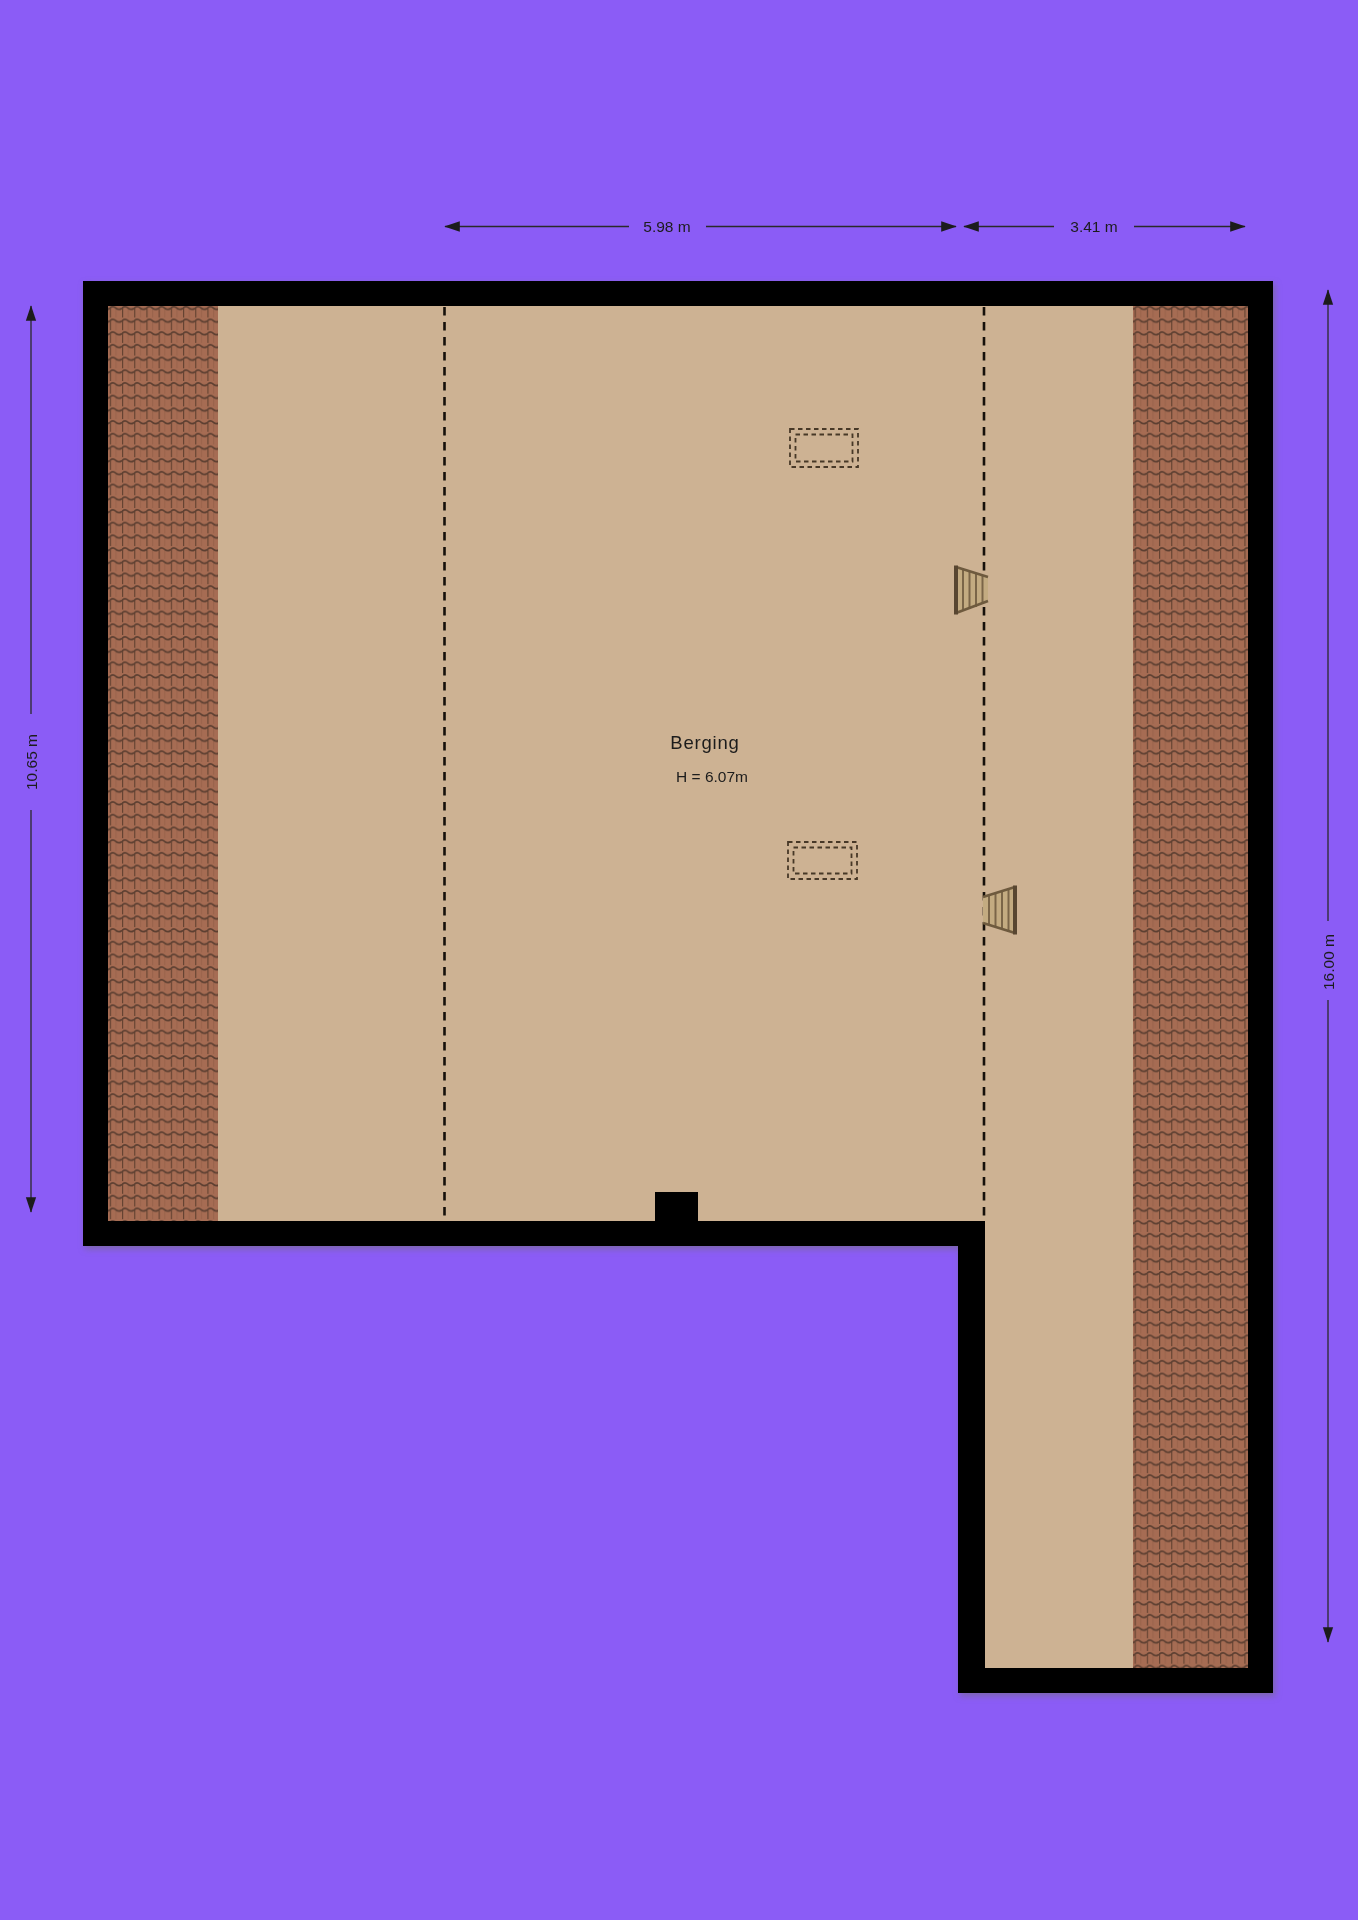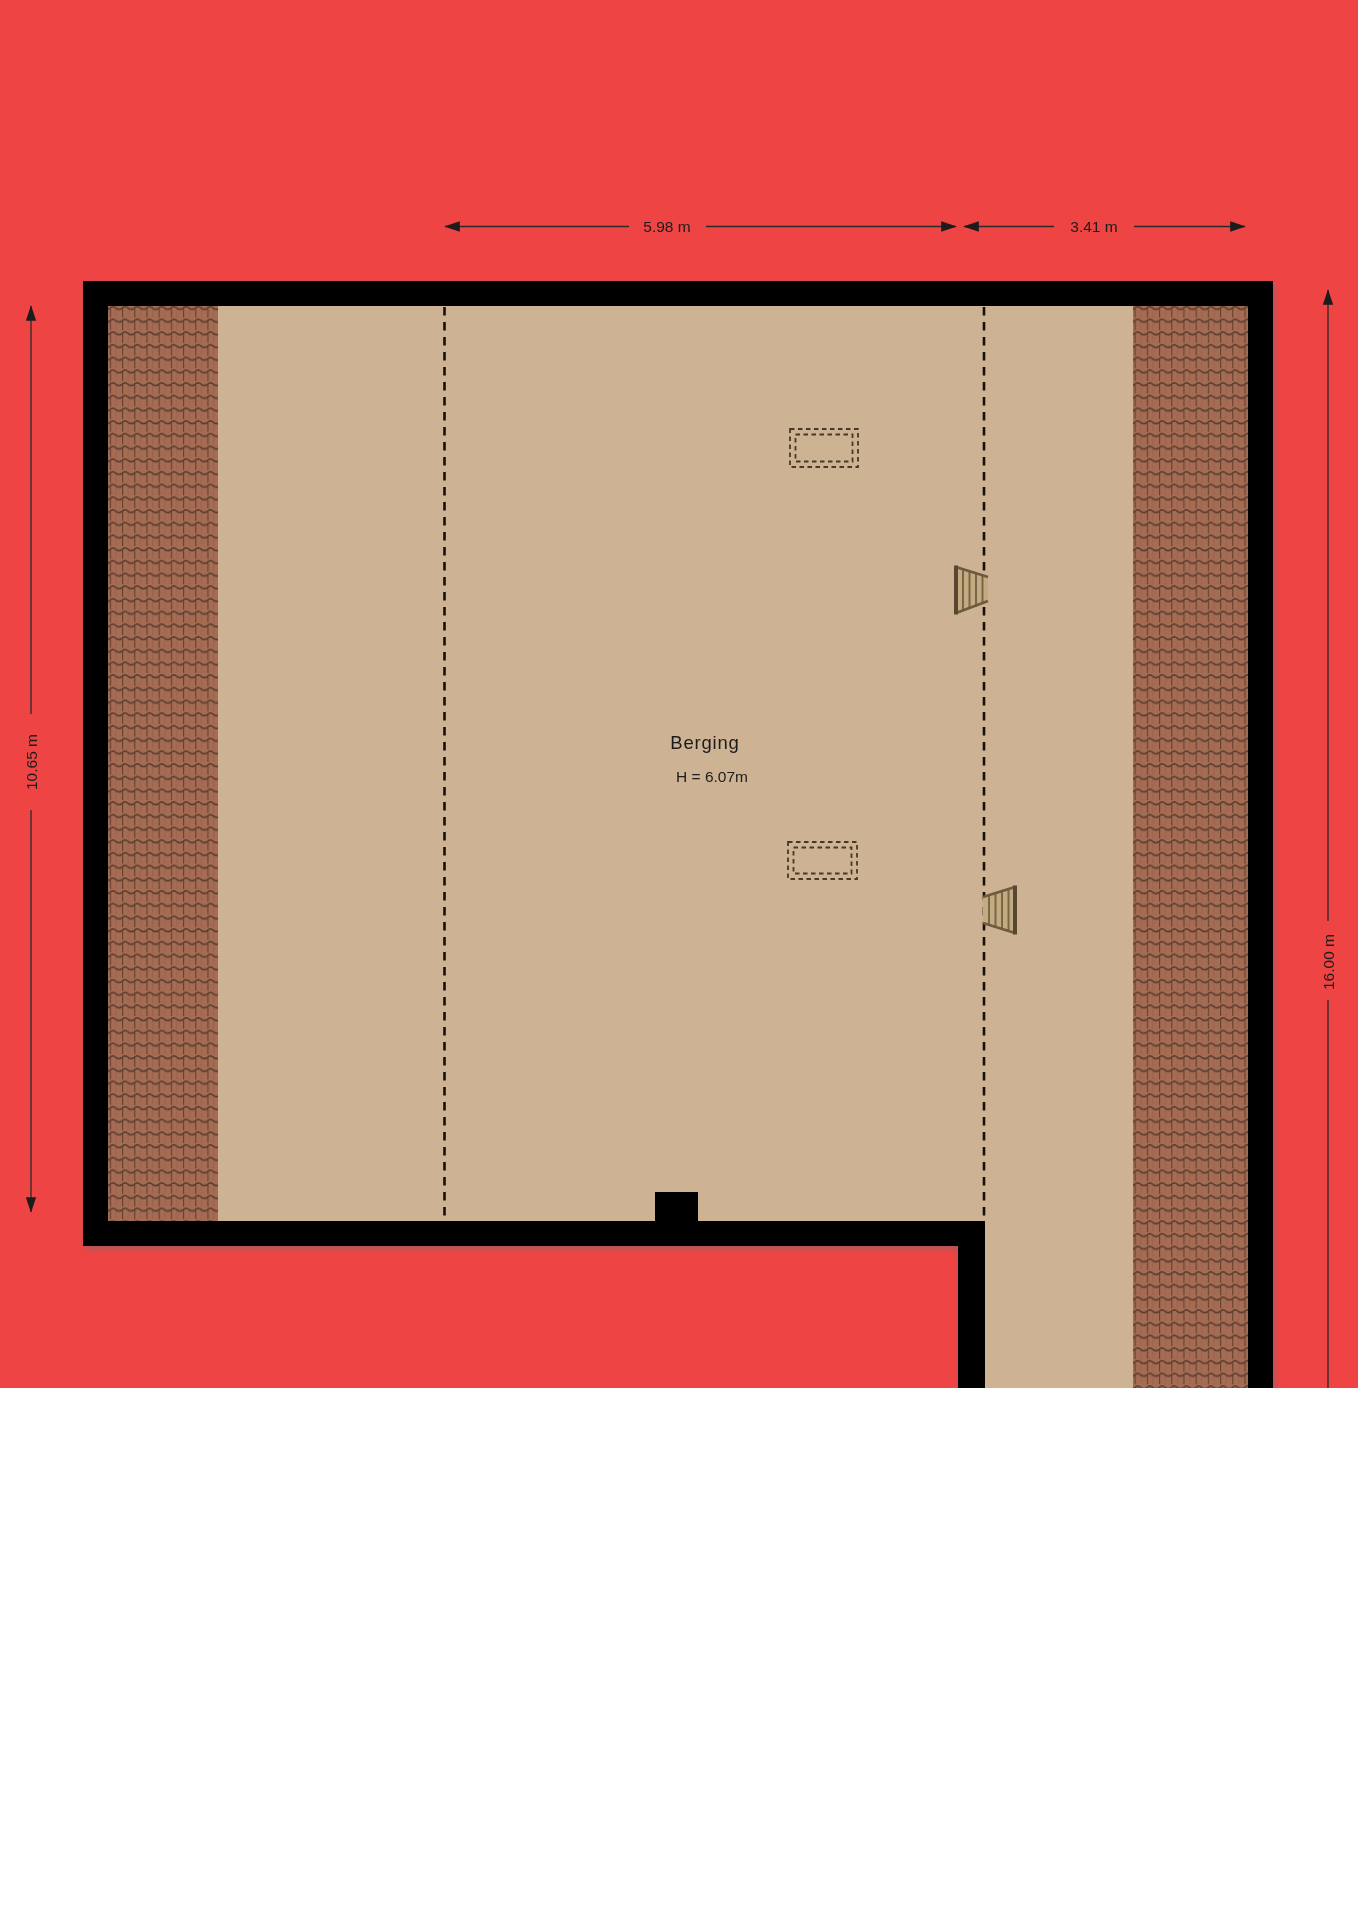--- a/index.html
+++ b/index.html
@@ -1,16 +1,16 @@
 <!DOCTYPE html>
 <html><head>
 <meta charset="utf-8">
 <style>
   html,body{margin:0;padding:0;background:#ffffff;}
-  .page{position:relative;width:1358px;height:1388px;background:#ef4444;overflow:hidden;
+  .page{position:relative;width:1358px;height:1920px;background:#8b5cf6;overflow:hidden;
         font-family:"Liberation Sans", sans-serif;}
   svg{position:absolute;left:0;top:0;}
   .building-group{filter:drop-shadow(2px 3px 3px rgba(110,110,110,.55));}
   text{fill:#1c1c1c;}
   .dim-label{font-size:15.5px;}
   .room-label{font-size:18.5px;letter-spacing:.8px;}
   .room-height{font-size:15.5px;}
   .dimline{stroke:#2a2a2a;stroke-width:1.3;}
   .roofline{stroke:#16100a;stroke-width:2.6;stroke-dasharray:8.5 6.5;fill:none;}
   .skylight{fill:none;stroke:#473827;stroke-width:1.8;stroke-dasharray:4.5 3.5;}

